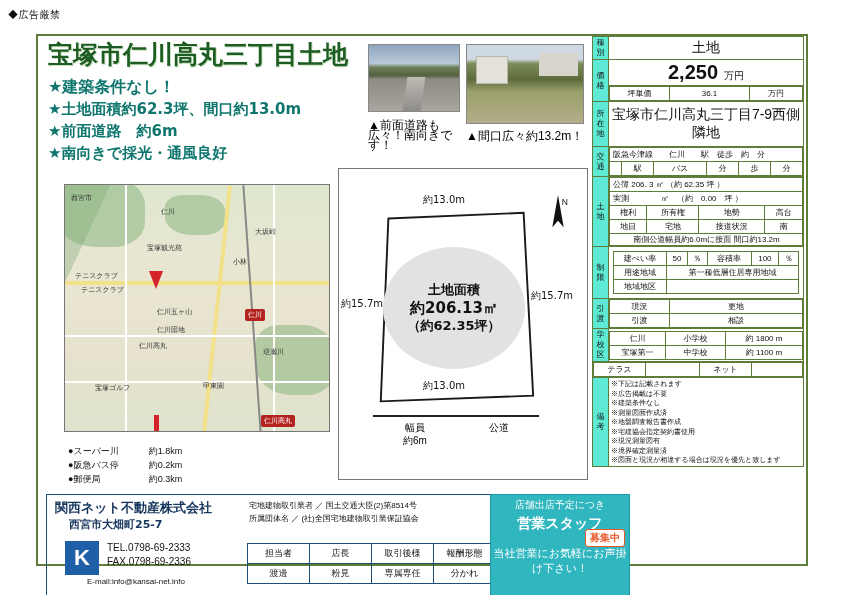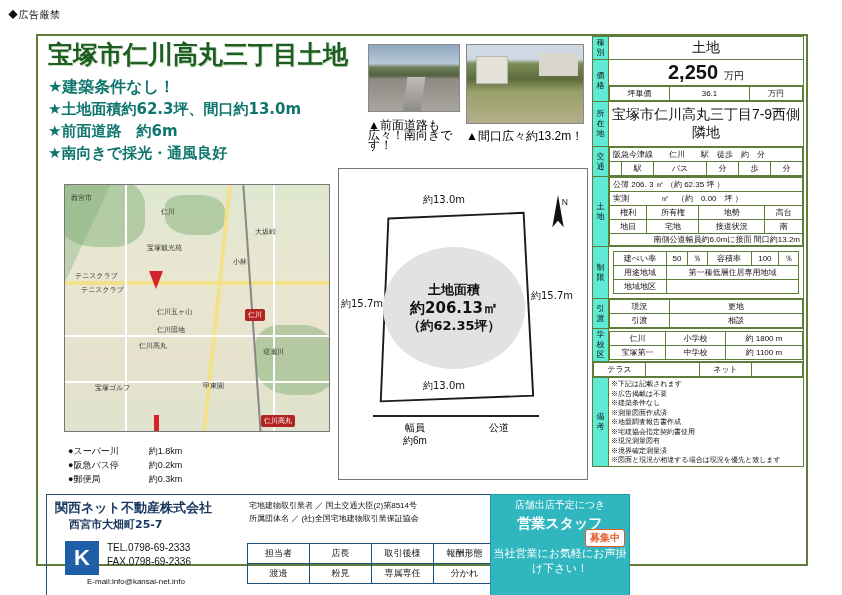--- a/index.html
+++ b/index.html
@@ -440,21 +440,21 @@
               <td>地勢</td>
               <td>高台</td>
             </tr>
             <tr>
               <td>地目</td>
               <td>宅地</td>
               <td>接道状況</td>
               <td>南</td>
             </tr>
             <tr>
-                    <td colspan="4" class="tinynote" style="text-align:right;padding-left:3px;">南側公道幅員約6.0mに接面 間口約13.2m</td>
+                    <td colspan="4" class="tinynote" style="text-align:center;padding-left:3px;">南側公道幅員約6.0mに接面 間口約13.2m</td>
                   </tr>
           </tbody>
               </table>
         </td>
       </tr>
       <tr>
         <td class="lbl">制限</td>
         <td style="padding:4px">
           <table class="subtbl">
             <tbody>

